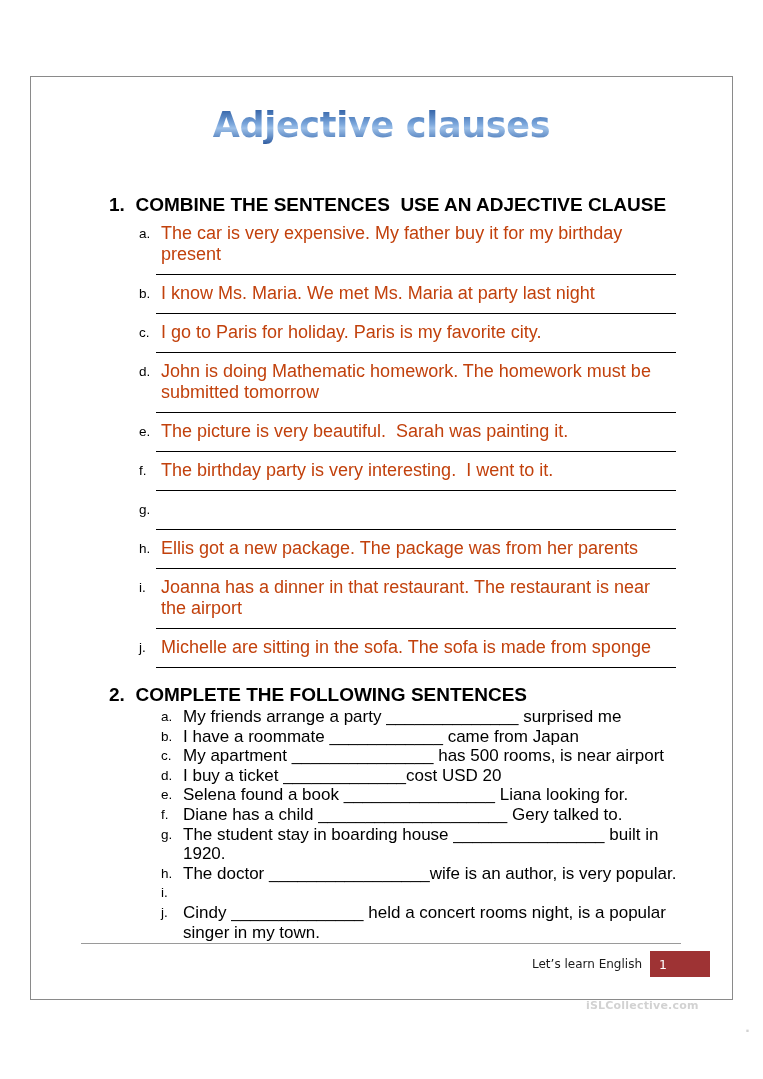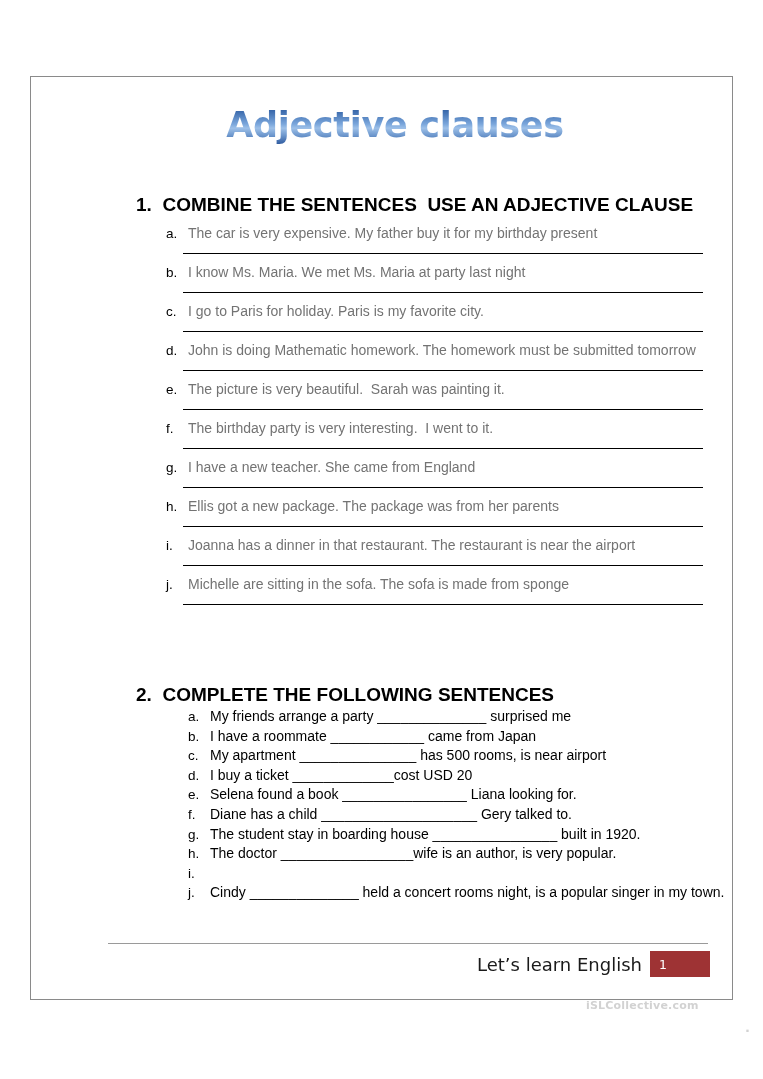--- a/index.html
+++ b/index.html
@@ -18,21 +18,20 @@
   
   .page {
     position: absolute;
     left: 30px;
     top: 76px;
     width: 703px;
     height: 924px;
     border: 1px solid #8a8a8a;
     background: #ffffff;
     box-sizing: border-box;
-    padding-left: 27px;
   }
 
   .page-inner {
     position: relative;
     width: 100%;
     height: 100%;
   }
 
   
   .title {
@@ -86,22 +85,22 @@
     padding-left: 30px;
   }
   .ex1-letter {
     width: 22px;
     flex: 0 0 22px;
     font-size: 13.5px;
     color: #000;
     line-height: 21px;
   }
   .ex1-text {
-    font-size: 14px;
-    color: #737373;
+    font-size: 18px;
+    color: #c2410c;
     line-height: 21px;
     white-space: pre-wrap;
     max-width: 510px;
   }
   .answer-rule {
     height: 0;
     border-top: 1.4px solid #000;
     margin: 9px 0 8px 47px;
     width: 520px;
   }
@@ -119,21 +118,21 @@
     padding-left: 52px;
   }
   .ex2-letter {
     width: 22px;
     flex: 0 0 22px;
     font-size: 13.5px;
     color: #000;
     line-height: 19.6px;
   }
   .ex2-text {
-    font-size: 14px;
+    font-size: 17px;
     color: #000;
     line-height: 19.6px;
     white-space: pre-wrap;
     max-width: 520px;
   }
 
   
   .footer-divider {
     position: absolute;
     left: 50px;
@@ -145,21 +144,21 @@
   .footer {
     position: absolute;
     right: 22px;
     top: 874px;
     display: flex;
     align-items: stretch;
     height: 26px;
   }
   .footer-label {
     font-family: "DejaVu Sans", sans-serif;
-    font-size: 18px;
+    font-size: 12px;
     color: #1a1a1a;
     display: flex;
     align-items: center;
     padding-right: 8px;
   }
   .footer-page {
     width: 60px;
     background: #9e3334;
     color: #ffffff;
     font-family: "DejaVu Sans", sans-serif;
@@ -247,21 +246,20 @@
         <div class="ex1-row">
           <div class="ex1-letter">f.</div>
           <div class="ex1-text">The birthday party is very interesting.  I went to it.</div>
         </div>
         <div class="answer-rule"></div>
       </div>
 
       <div class="ex1-item">
         <div class="ex1-row">
           <div class="ex1-letter">g.</div>
-          <div class="ex1-text">I have a new teacher. She came from England</div>
         </div>
         <div class="answer-rule"></div>
       </div>
 
       <div class="ex1-item">
         <div class="ex1-row">
           <div class="ex1-letter">h.</div>
           <div class="ex1-text">Ellis got a new package. The package was from her parents</div>
         </div>
         <div class="answer-rule"></div>

